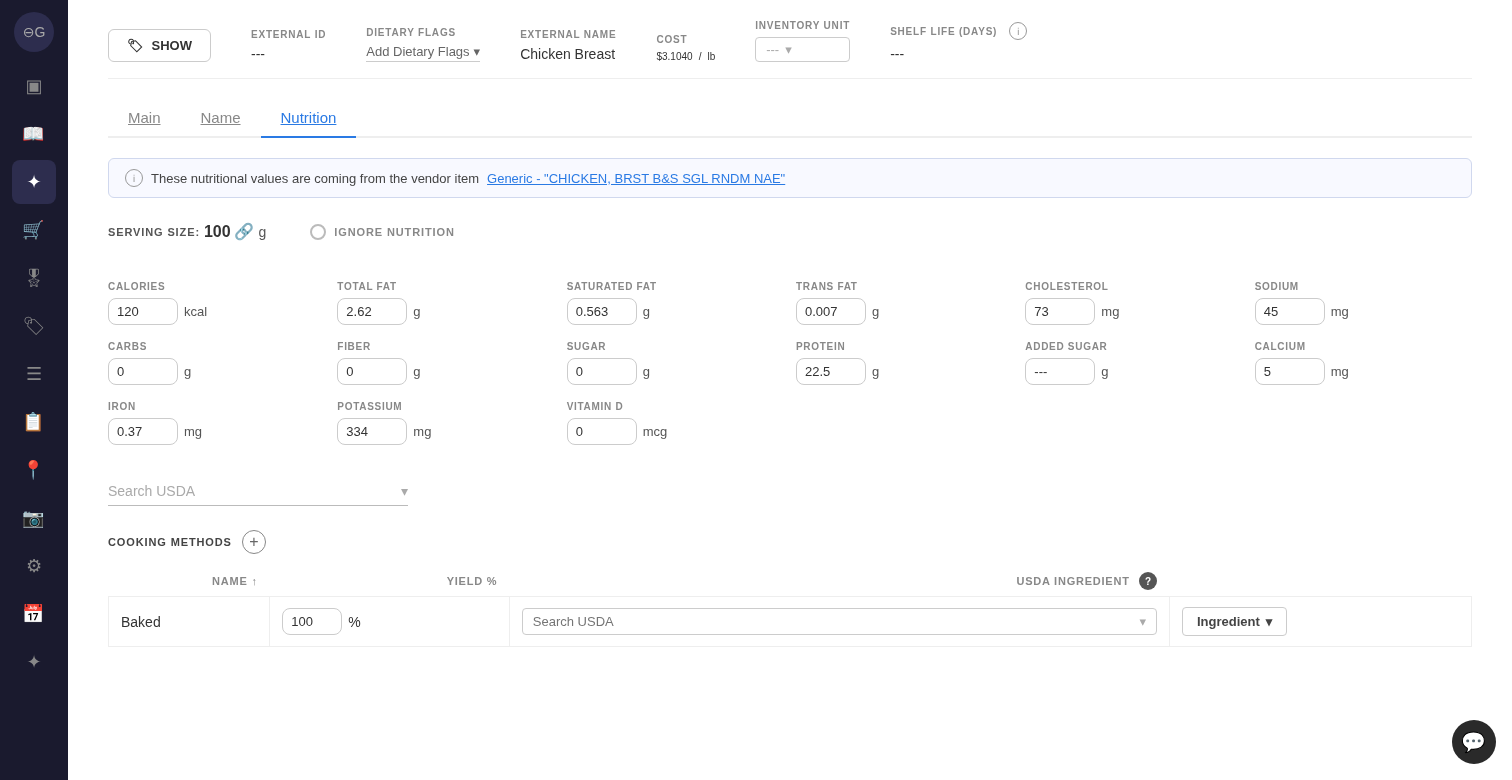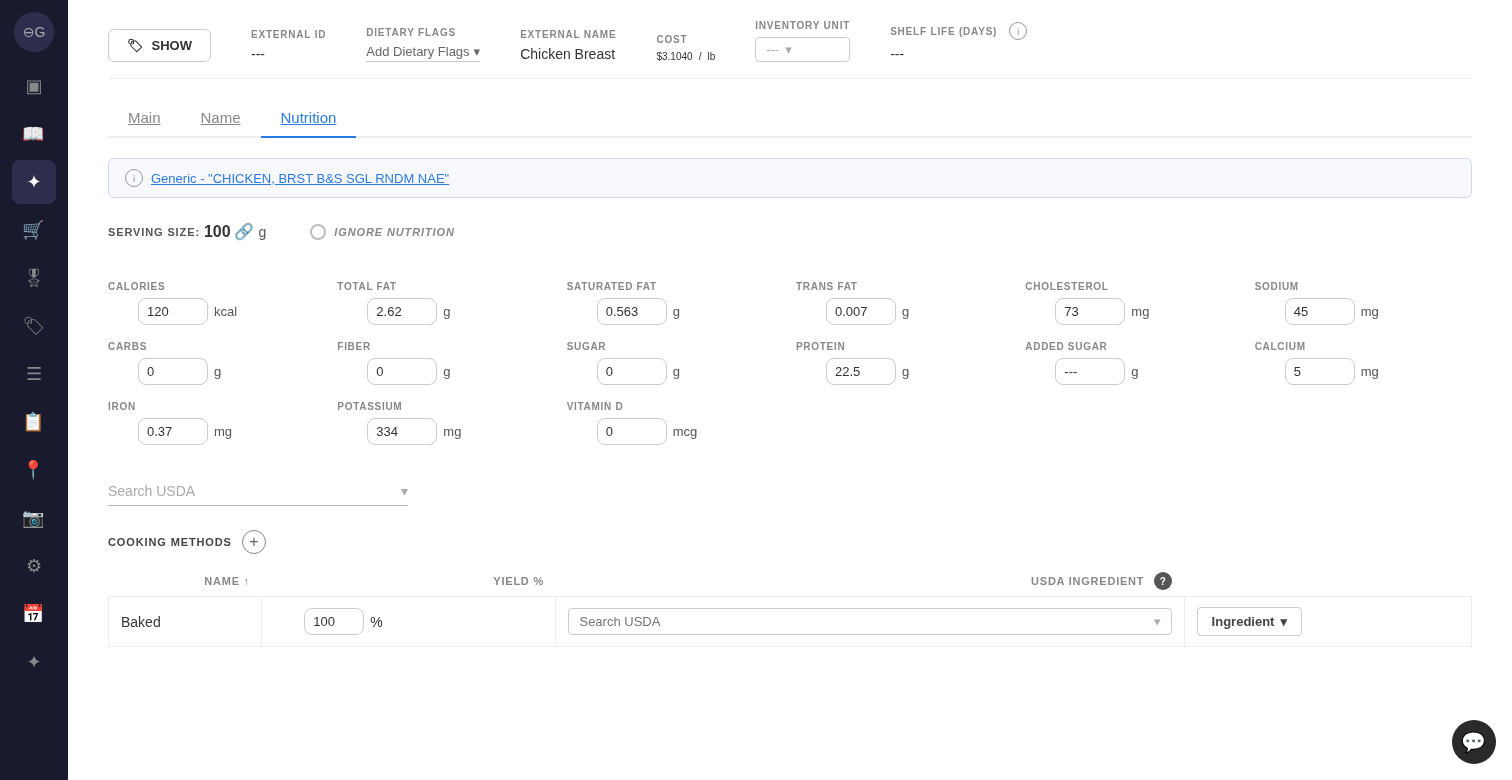--- a/index.html
+++ b/index.html
@@ -122,21 +122,21 @@
     .serving-value { font-size: 16px; font-weight: 600; color: #333; }
     .serving-unit { font-size: 14px; color: #555; }
     .link-icon { color: #aaa; font-size: 16px; cursor: pointer; }
     .ignore-row {
       display: flex; align-items: center; gap: 8px; margin-left: 40px;
     }
     .radio-circle {
       width: 16px; height: 16px; border-radius: 50%; border: 2px solid #bbb;
       display: inline-block; cursor: pointer;
     }
-    .ignore-label { font-size: 11px; font-weight: 700; letter-spacing: 0.08em; color: #888; text-transform: uppercase; cursor: pointer; font-style: italic; }
+    .ignore-label { font-size: 11px; font-weight: 700; letter-spacing: 0.08em; color: #888; text-transform: uppercase; cursor: pointer; }
 
     
     .nutrition-grid {
       display: grid;
       grid-template-columns: repeat(6, 1fr);
       gap: 16px 12px;
       margin-bottom: 32px;
     }
     .nutrient-field {
       display: flex; flex-direction: column; gap: 6px;
@@ -144,21 +144,20 @@
     .nutrient-label {
       font-size: 10px; font-weight: 700; letter-spacing: 0.07em; color: #888; text-transform: uppercase;
     }
     .nutrient-row {
       display: flex; align-items: center; gap: 6px;
     }
     .nutrient-input {
       border: 1.5px solid #ccc; border-radius: 8px;
       padding: 5px 8px; font-size: 13px; color: #333;
       width: 70px;
-      margin-left: 30px;
     }
     .nutrient-unit { font-size: 13px; color: #555; }
 
     
     .section-header {
       display: flex; align-items: center; gap: 8px;
       font-size: 11px; font-weight: 700; letter-spacing: 0.08em; color: #444; text-transform: uppercase;
       margin-bottom: 12px;
     }
     .help-icon {
@@ -331,20 +330,21 @@
   <div class="tabs">
     <div class="tab">Main</div>
     <div class="tab">Name</div>
     <div class="tab active">Nutrition</div>
   </div>
 
   <div class="content">
 
     <div class="info-banner">
       <div class="info-icon" style="flex-shrink:0;">ℹ</div>
+      <span>These nutritional values are coming from the vendor item</span>
       <a>Generic - "CHICKEN, BRST B&amp;S SGL RNDM NAE"</a>
     </div>
 
     <div class="serving-row">
       <span class="serving-label">SERVING SIZE:</span>
       <span class="serving-value">100</span>
       <span class="link-icon">🔗</span>
       <span class="serving-unit">g</span>
       <div class="ignore-row">
         <div class="radio-circle"></div>

